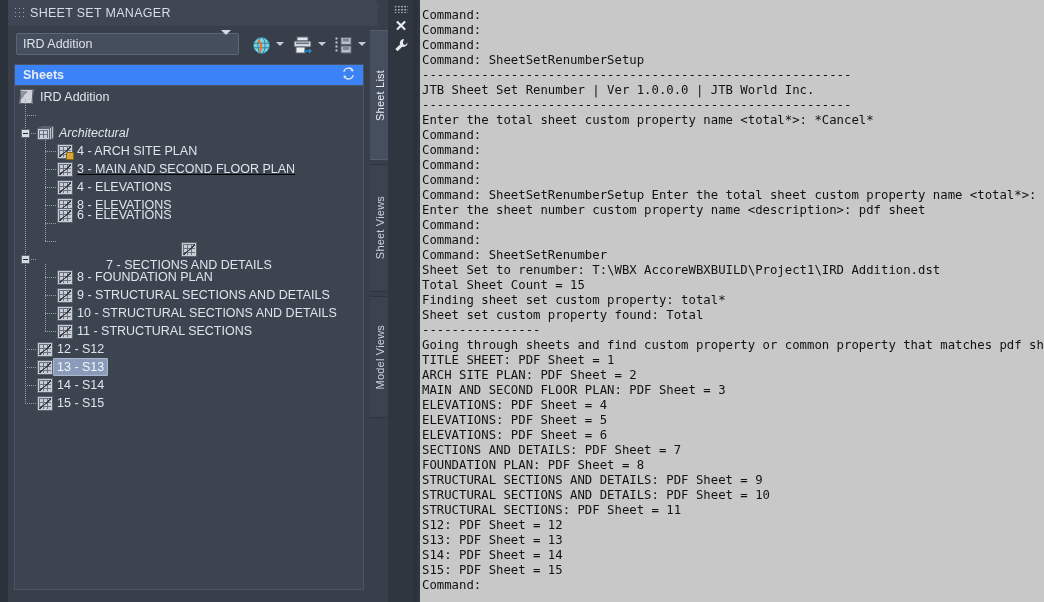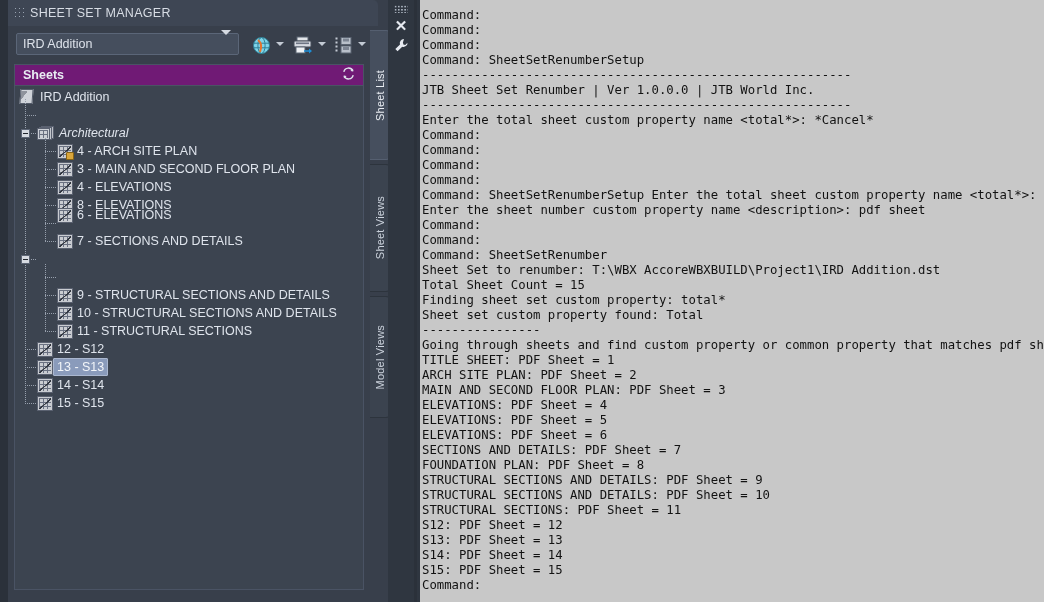--- a/index.html
+++ b/index.html
@@ -102,21 +102,21 @@
   }
   .tb-item {
     position: absolute; top: 5px; height: 20px;
     display: flex; align-items: center; gap: 4px;
   }
   .tb-arrow-btn { width: 12px; height: 18px; display:flex; align-items:center; justify-content:center; }
 
   
   .sheets-hdr {
     position: absolute; left: 14px; top: 64px; width: 350px; height: 22px;
-    background: #701a75; border: 1px solid #4a5364;
+    background: #3b82f6; border: 1px solid #4a5364;
     display: flex; align-items: center; justify-content: space-between;
   }
   .sheets-hdr .lbl {
     color: #e8ecf2; font-size: 12.5px; font-weight: bold; padding-left: 8px;
   }
   .refresh-ico { margin-right: 8px; }
 
   
   .tree-box {
     position: absolute; left: 14px; top: 86px; width: 350px; height: 504px;
@@ -322,21 +322,21 @@
         </div>
         <div class="trow" style="position: absolute; left: 0px; top: 56px; width: 348px;">
           <span class="indent" style="width: 42px;"></span>
           <span class="ico ico-sheet">
             <span class="grid"></span>
             <span class="slash"></span>
             <span class="ico-lock"></span>
           </span>
           <span class="tlabel">4 - ARCH SITE PLAN</span>
         </div>
-        <div class="trow" style="position: absolute; left: 0px; top: 74px; width: 348px;">
+        <div class="trow" style="position: absolute; left: 0px; top: 74px; width: 348px; text-decoration: underline;">
           <span class="indent" style="width: 42px;"></span>
           <span class="ico ico-sheet">
             <span class="grid"></span>
             <span class="slash"></span>
           </span>
           <span class="tlabel">3 - MAIN AND SECOND FLOOR PLAN</span>
         </div>
         <div class="trow" style="position: absolute; left: 0px; top: 92px; width: 348px;">
           <span class="indent" style="width: 42px;"></span>
           <span class="ico ico-sheet">
@@ -354,27 +354,35 @@
           <span class="tlabel">8 - ELEVATIONS</span>
         </div>
         <div class="trow" style="position: absolute; left: 0px; top: 120px; width: 348px;">
           <span class="indent" style="width: 42px;"></span>
           <span class="ico ico-sheet">
             <span class="grid"></span>
             <span class="slash"></span>
           </span>
           <span class="tlabel">6 - ELEVATIONS</span>
         </div>
-        <div class="trow" style="position: absolute; left: 0px; top: 146px; width: 348px;">
+        <div class="trow" style="position: absolute; left: 0px; top: 156px; width: 348px; flex-direction: column;">
           <span class="indent" style="width: 42px;"></span>
           <span class="ico ico-sheet">
             <span class="grid"></span>
             <span class="slash"></span>
           </span>
           <span class="tlabel">7 - SECTIONS AND DETAILS</span>
+        </div>
+        <div class="trow" style="position: absolute; left: 0px; top: 182px; width: 348px;">
+          <span class="indent" style="width: 42px;"></span>
+          <span class="ico ico-sheet">
+            <span class="grid"></span>
+            <span class="slash"></span>
+          </span>
+          <span class="tlabel">8 - FOUNDATION PLAN</span>
         </div>
         <div class="trow" style="position: absolute; left: 0px; top: 200px; width: 348px;">
           <span class="indent" style="width: 42px;"></span>
           <span class="ico ico-sheet">
             <span class="grid"></span>
             <span class="slash"></span>
           </span>
           <span class="tlabel">9 - STRUCTURAL SECTIONS AND DETAILS</span>
         </div>
         <div class="trow" style="position: absolute; left: 0px; top: 218px; width: 348px;">

